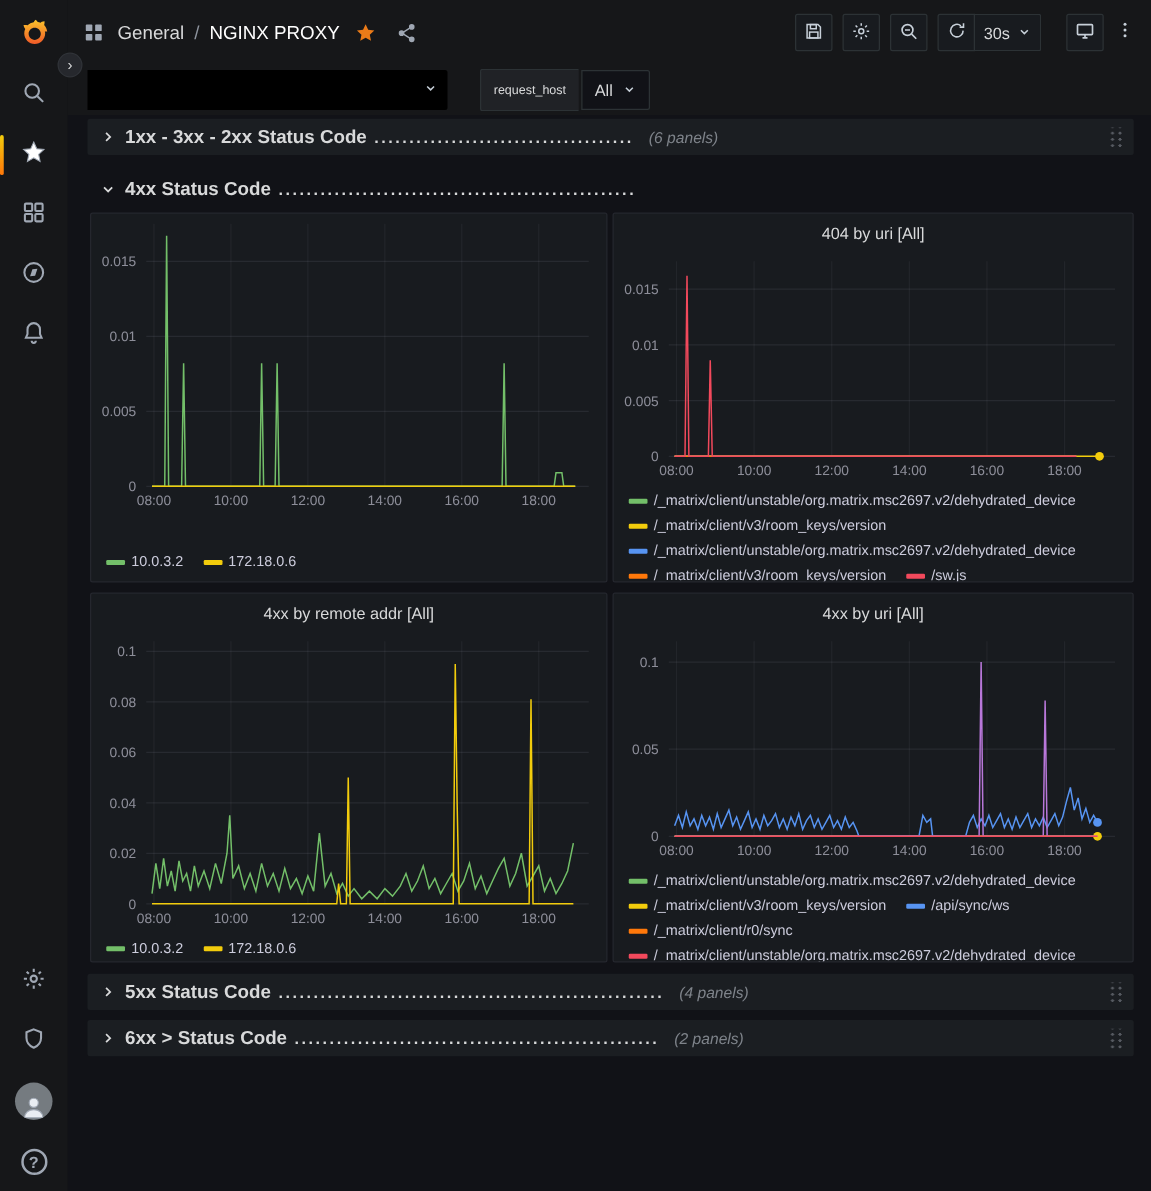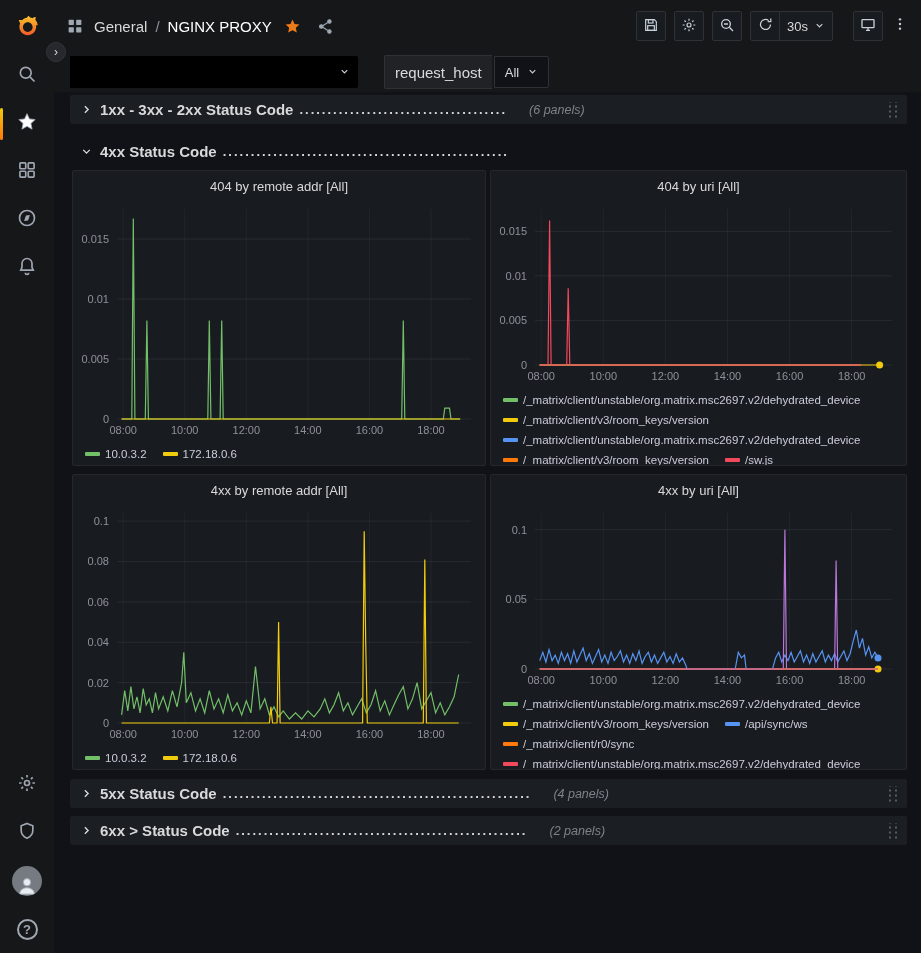--- a/index.html
+++ b/index.html
@@ -31,29 +31,29 @@
   .seg-group .hbtn:first-child{border-radius:2px 0 0 2px}
   .seg-group .hbtn:last-child{border-left:none;border-radius:0 2px 2px 0}
   .kebab{width:18px;display:flex;align-items:center;justify-content:center;cursor:pointer}
   .mon-gap{margin-left:12px}
 
   
   .submenu{position:absolute;left:54px;top:52px;right:0;height:40px;background:#161719;display:flex;align-items:center;padding:0 16px;gap:2px;z-index:20}
   .var-label{height:32px;display:flex;align-items:center;padding:0 10px;background:#181b1f;border-radius:2px 0 0 2px;font-size:13px;font-weight:500;color:#6e9fff;cursor:default}
   .var-select-black{height:32px;width:288px;background:#000;border-radius:0 2px 2px 0;display:flex;align-items:center;justify-content:flex-end;padding:0 8px;cursor:pointer}
   .var-spacer{width:22px}
-  .var-label2{height:32px;display:flex;align-items:center;padding:16px 10px;background:#202226;border:1px solid #2c3235;border-right:none;border-radius:2px 0 0 2px;font-size:15px;color:#d8d9da;cursor:default}
+  .var-label2{height:32px;display:flex;align-items:center;padding:16px 10px;background:#202226;border:1px solid #2c3235;border-right:none;border-radius:2px 0 0 2px;font-size:10px;color:#d8d9da;cursor:default}
   .var-select{height:32px;display:flex;align-items:center;gap:8px;padding:0 10px;background:#111217;border:1px solid #2c3235;border-radius:0 2px 2px 0;font-size:13px;color:#d8d9da;cursor:pointer}
 
   
   .dash-row{position:absolute;display:flex;align-items:center;gap:6px;padding:0 8px;cursor:pointer}
   .dash-row.collapsed{background:#1b1e22;border-radius:2px}
   .row-title{font-size:15px;font-weight:700;color:#d8d9da;white-space:nowrap}
   .row-dots{font-size:13px;font-weight:700;color:#d8d9da;letter-spacing:2px;white-space:nowrap;overflow:hidden}
-  .row-count{font-size:12.5px;font-style:italic;color:#7e838a;margin-left:16px;white-space:nowrap}
+  .row-count{font-size:12.5px;font-style:italic;color:#7e838a;margin-left:6px;white-space:nowrap}
   .row-chevron{display:flex;align-items:center;justify-content:center;width:16px}
   .drag-handle{margin-left:auto;width:13px;height:16px;background-image:radial-gradient(#565a61 1.2px,transparent 1.4px);background-size:6px 5px;background-position:1px 2px;cursor:grab}
 
   
   .panel{position:absolute;background:#181b1f;border:1px solid #25272e;border-radius:2px;display:flex;flex-direction:column;overflow:hidden}
   .panel-title{height:30px;display:flex;align-items:center;justify-content:center;font-size:13px;font-weight:500;color:#d8d9da;cursor:pointer;flex:none}
   .chart{flex:1;position:relative;cursor:crosshair}
   .chart svg text{font-family:"Liberation Sans",sans-serif}
   .legend{flex:none;display:flex;flex-wrap:wrap;align-items:flex-start;column-gap:16px;row-gap:2px;padding:2px 10px 0 12px;overflow:hidden}
   .legend.tall{height:80px}
@@ -276,21 +276,20 @@
   <span class="row-chevron">
     <svg width="13" height="13" viewBox="0 0 24 24" fill="none" stroke="#d8d9da" stroke-width="2.6">
         <path d="M6 9l6 6 6-6"></path>
       </svg>
   </span>
   <span class="row-title">4xx Status Code</span>
   <span class="row-dots">...................................................</span>
 </div>
 
 <div class="panel" style="left:72px;top:170px;width:414px;height:296px">
-  <div class="panel-title">404 by remote addr [All]</div>
   <div class="chart"><svg width="412" height="238">
         <line x1="44" y1="218" x2="398" y2="218" stroke="rgba(204,204,220,0.09)" stroke-width="1"></line>
         <text x="36" y="222" text-anchor="end" fill="rgba(204,204,220,0.65)" font-size="11">0</text>
         <line x1="44" y1="158" x2="398" y2="158" stroke="rgba(204,204,220,0.09)" stroke-width="1"></line>
         <text x="36" y="162" text-anchor="end" fill="rgba(204,204,220,0.65)" font-size="11">0.005</text>
         <line x1="44" y1="98" x2="398" y2="98" stroke="rgba(204,204,220,0.09)" stroke-width="1"></line>
         <text x="36" y="102" text-anchor="end" fill="rgba(204,204,220,0.65)" font-size="11">0.01</text>
         <line x1="44" y1="38.00000000000003" x2="398" y2="38.00000000000003" stroke="rgba(204,204,220,0.09)" stroke-width="1"></line>
         <text x="36" y="42.00000000000003" text-anchor="end" fill="rgba(204,204,220,0.65)" font-size="11">0.015</text>
         <line x1="50.15652173913044" y1="8" x2="50.15652173913044" y2="218" stroke="rgba(204,204,220,0.06)" stroke-width="1"></line>

